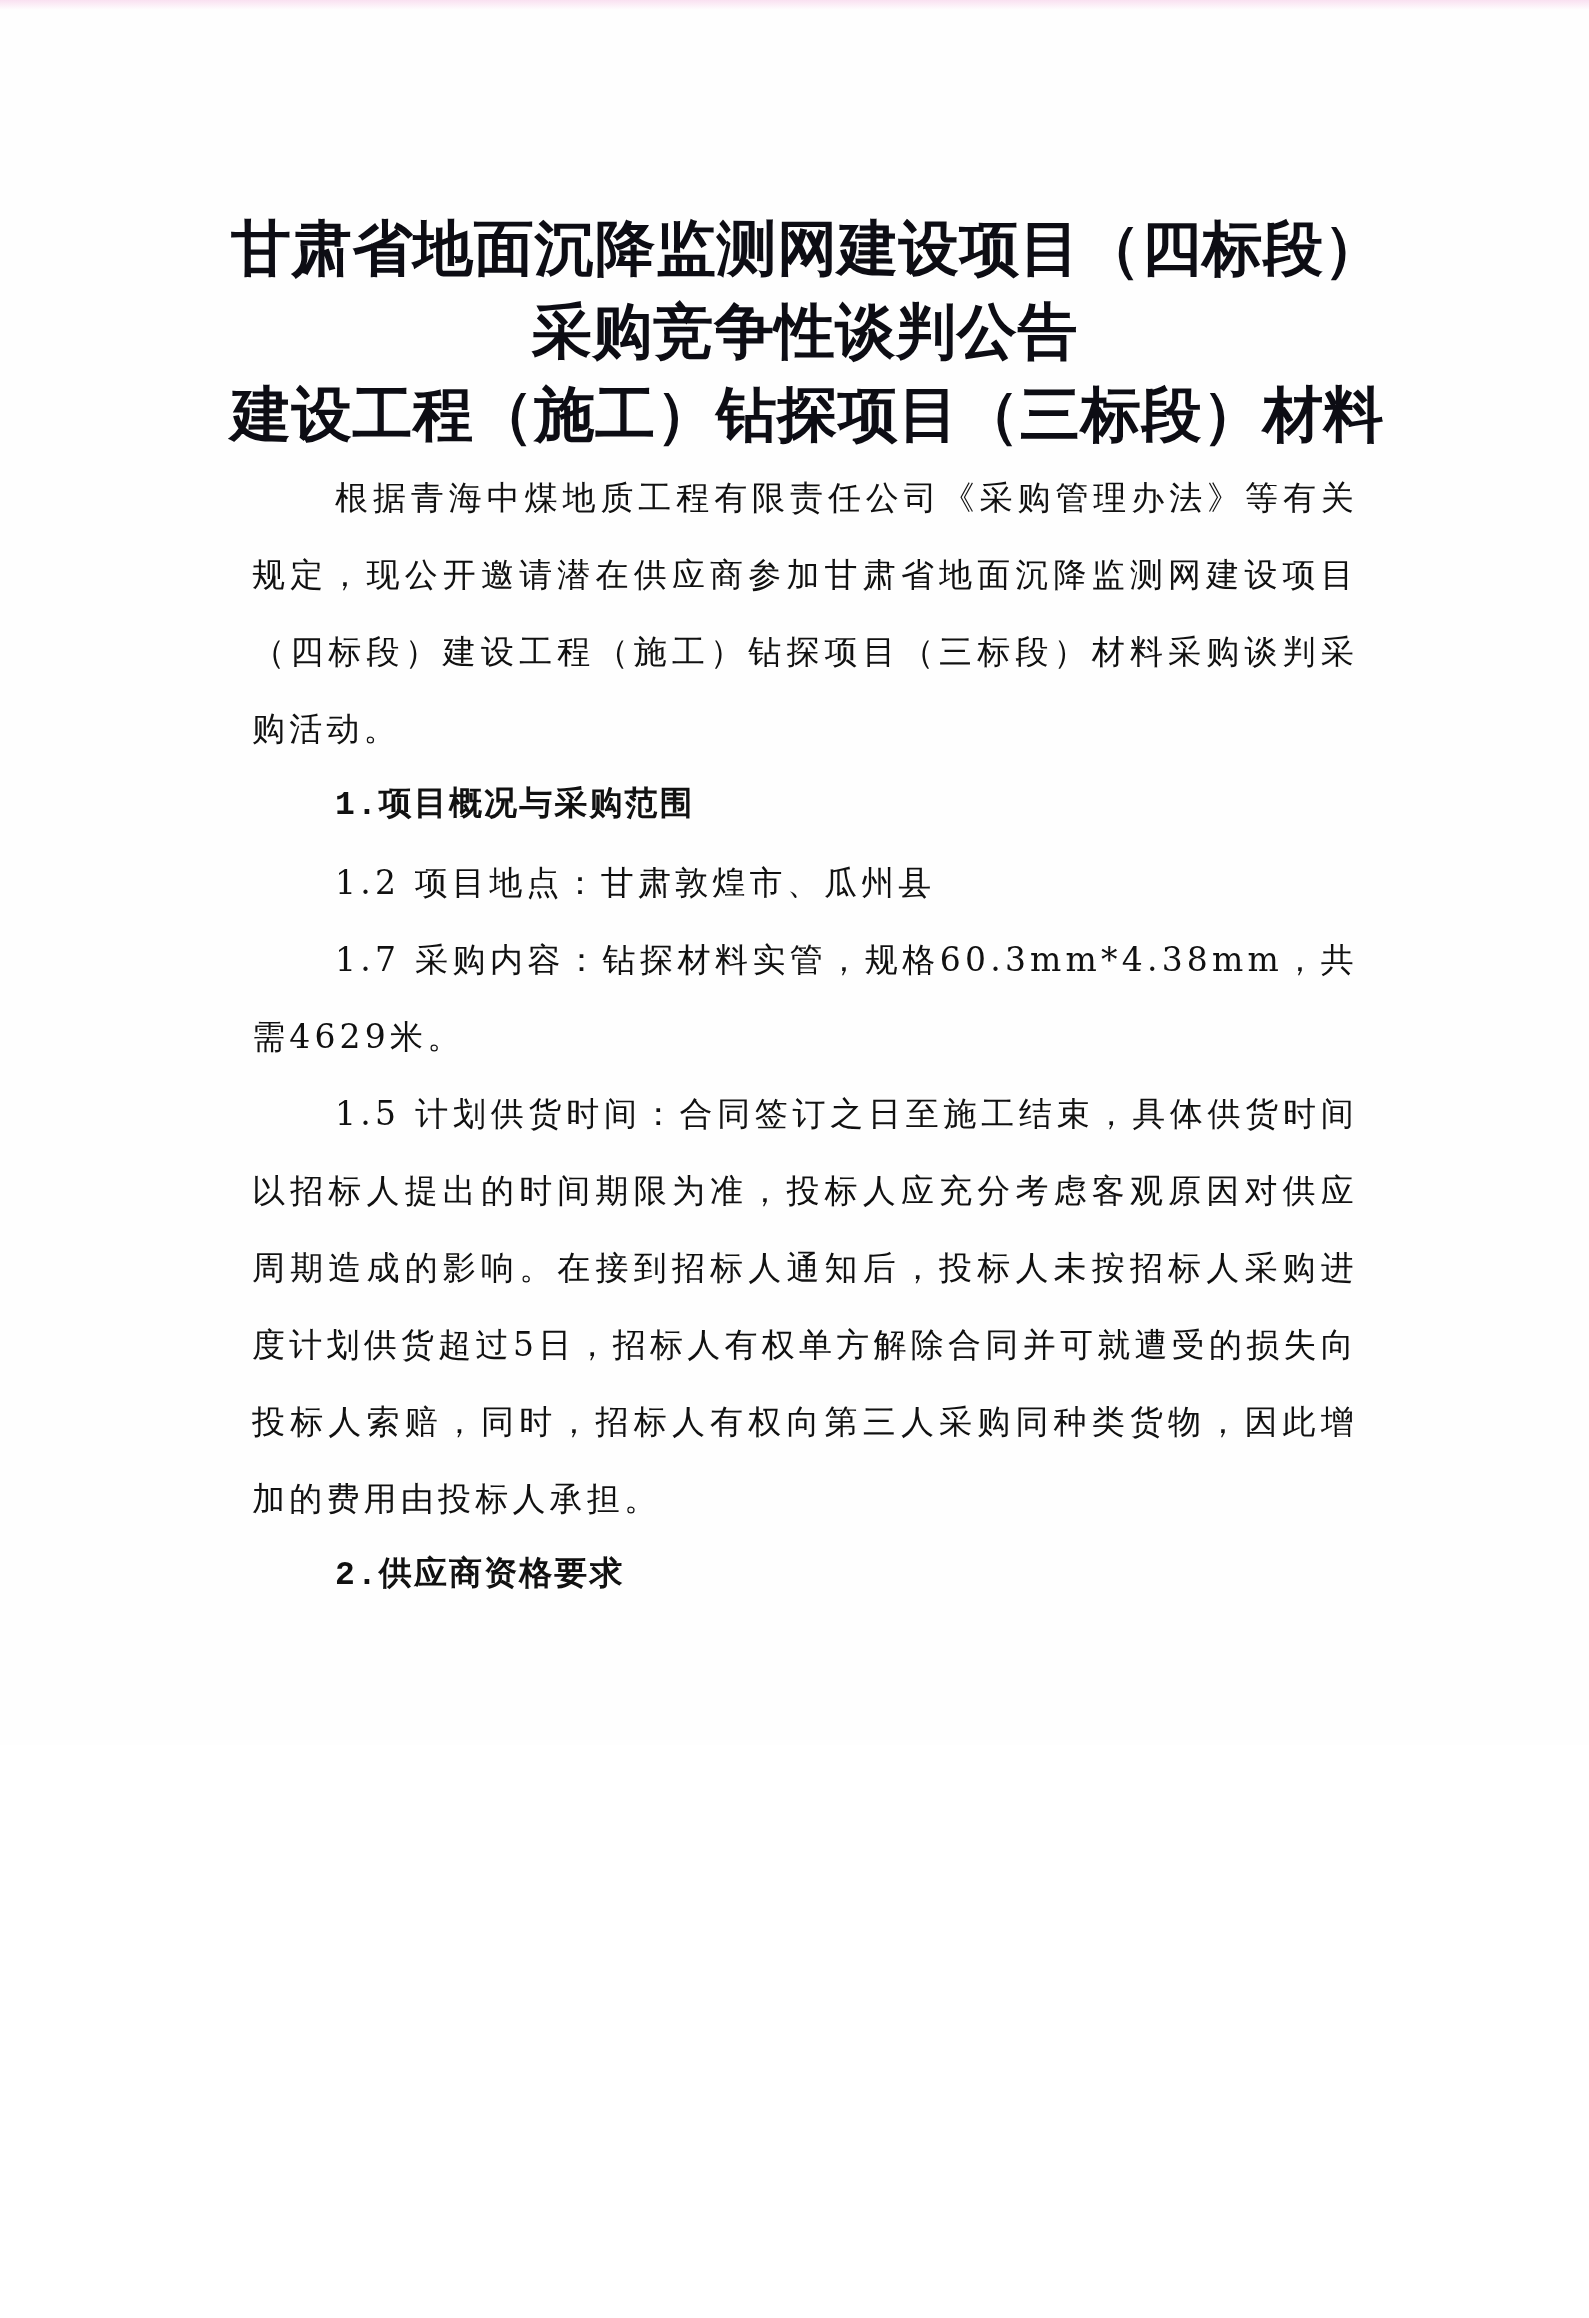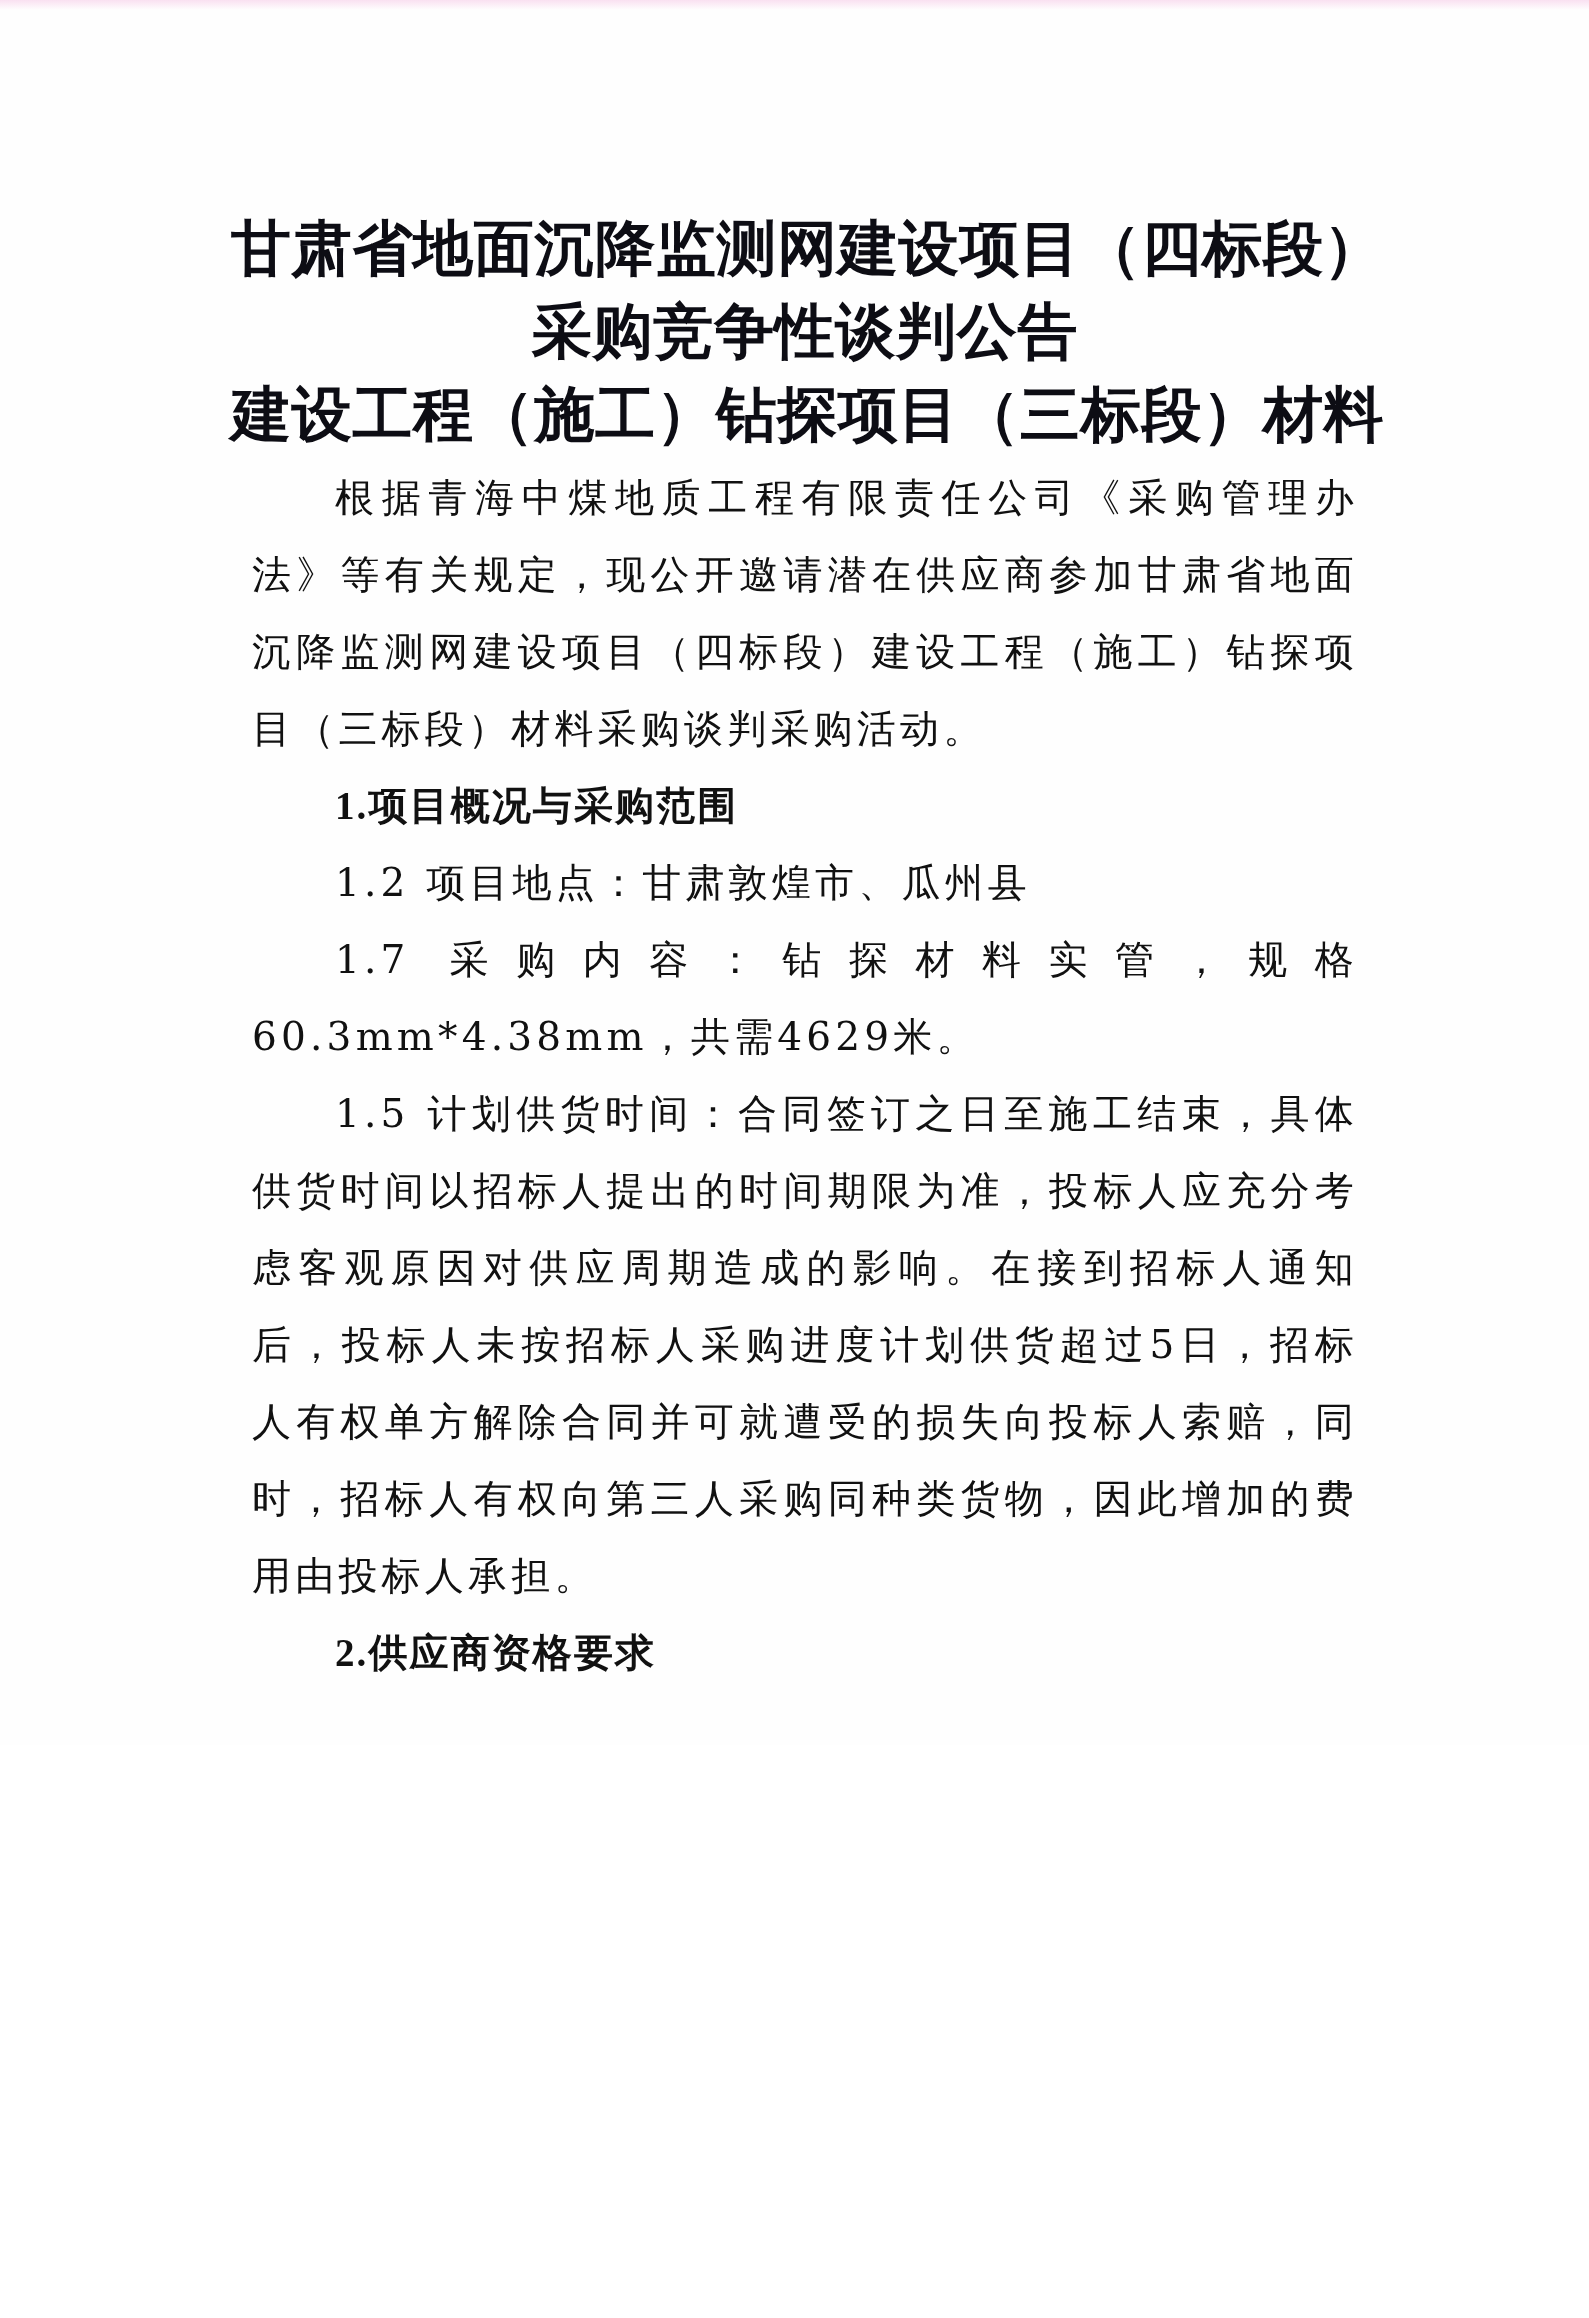--- a/index.html
+++ b/index.html
@@ -41,35 +41,35 @@
       line-height: 83px;
       letter-spacing: 0.7px;
       color: #0d0d14;
     }
     .title .tline { display: block; white-space: nowrap; }
     .body {
       position: absolute;
       left: 252px;
       top: 459px;
       width: 1106px;
-      font-size: 39px;
+      font-size: 33px;
       line-height: 77px;
       letter-spacing: 4.2px;
       color: #111111;
     }
     .para {
       margin: 0;
       text-indent: 83px;
       text-align: justify;
       text-align-last: left;
     }
     .heading {
       margin: 0;
       text-indent: 83px;
-      font-family: Liberation Serif, serif;
+      font-family: Liberation Mono, monospace;
       font-weight: bold;
       letter-spacing: 2.1px;
     }
   </style>
 </head>
 <body>
 
 <div class="page">
   <div class="top-tint"></div>
 

